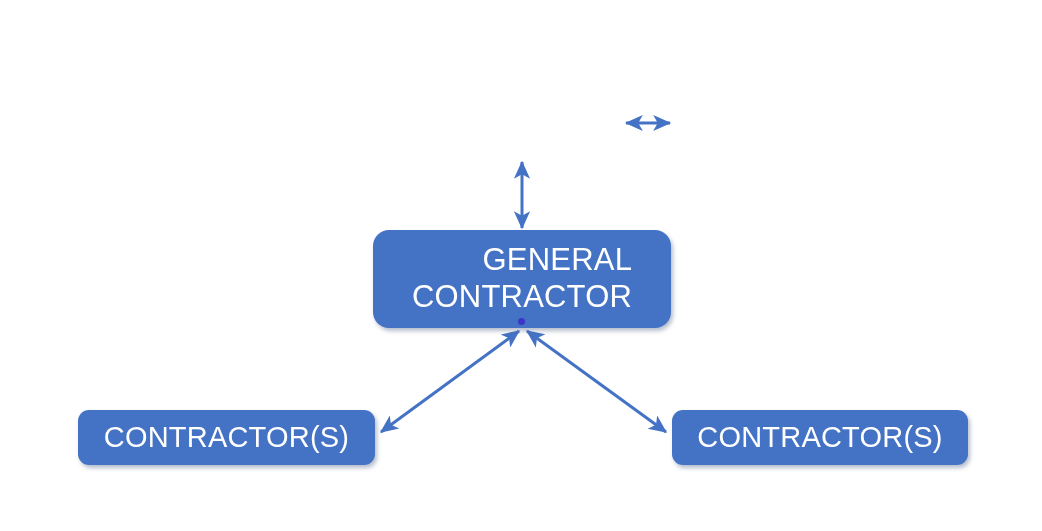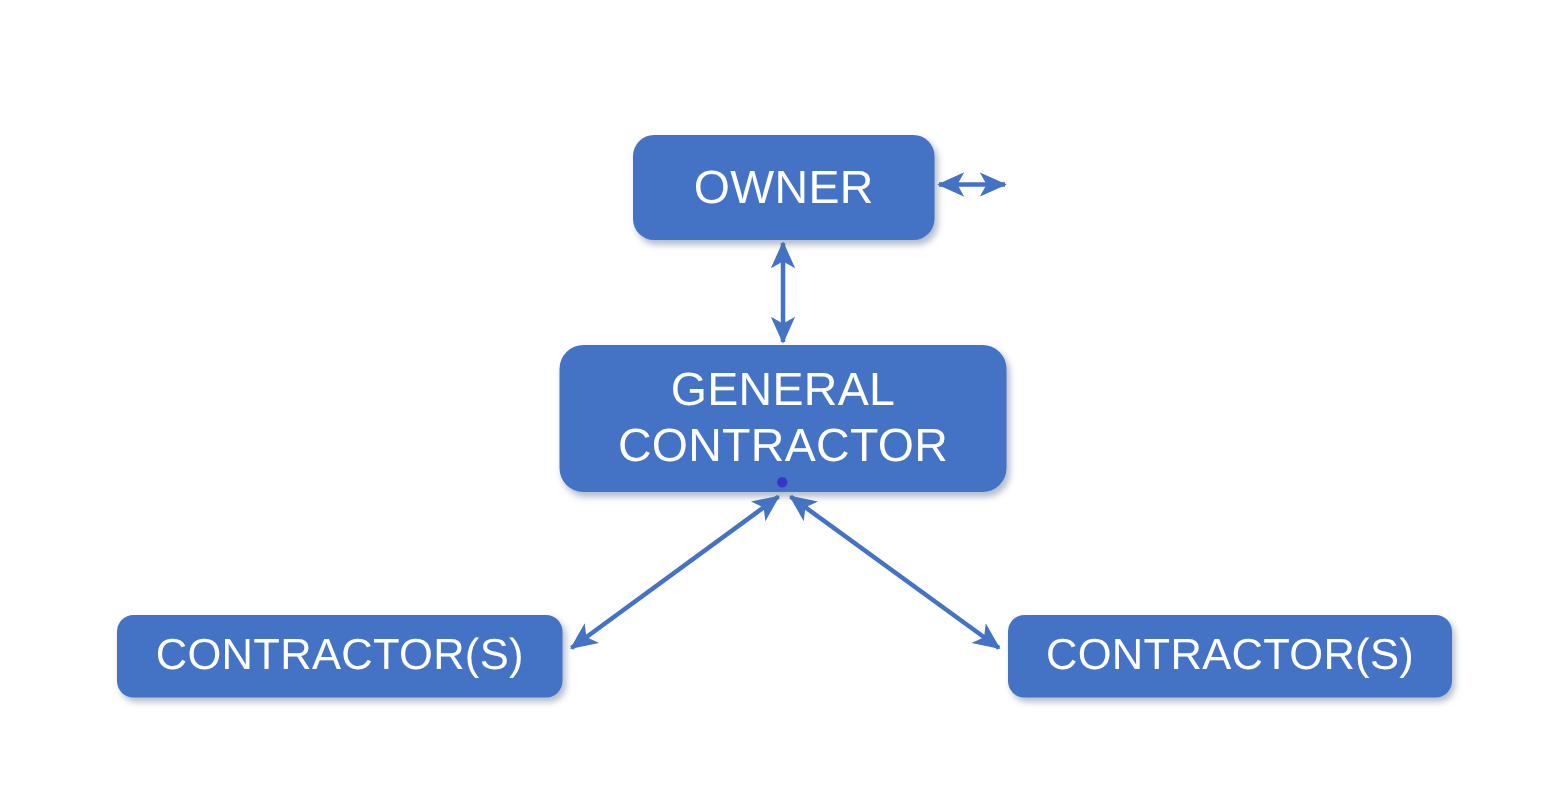--- a/index.html
+++ b/index.html
@@ -60,20 +60,21 @@
     left: 672px;  top: 62px;
     width: 296px; height: 118px;
     font-size: 31px;
     border-radius: 16px;
   }
   #node-general-contractor {
     left: 373px;  top: 230px;
     width: 298px; height: 98px;
     font-size: 31px;
     border-radius: 16px;
+    text-align: right;
   }
   #node-contractor-left {
     left: 78px;   top: 410px;
     width: 297px; height: 55px;
     font-size: 29px;
     border-radius: 11px;
   }
   #node-contractor-right {
     left: 672px;  top: 410px;
     width: 296px; height: 55px;
@@ -112,23 +113,20 @@
       GENERAL CONTRACTOR --&gt;
     <line x1="522" y1="162" x2="522" y2="228" stroke="#4472C4" stroke-width="3" marker-start="url(#arrow-start)" marker-end="url(#arrow-end)"></line>
 
       CONTRACTOR(S) left --&gt;
     <line x1="519" y1="331" x2="381" y2="432" stroke="#4472C4" stroke-width="3" marker-start="url(#arrow-start)" marker-end="url(#arrow-end)"></line>
 
       CONTRACTOR(S) right --&gt;
     <line x1="527" y1="331" x2="666" y2="432" stroke="#4472C4" stroke-width="3" marker-start="url(#arrow-start)" marker-end="url(#arrow-end)"></line>
   </svg>
 
-  <div id="node-owner" class="node">
-    <span class="node-label">OWNER</span>
-  </div>
 
 
   <div id="node-general-contractor" class="node">
     <span class="node-label">GENERAL
 CONTRACTOR</span>
   </div>
 
   <div id="node-contractor-left" class="node">
     <span class="node-label">CONTRACTOR(S)</span>
   </div>

